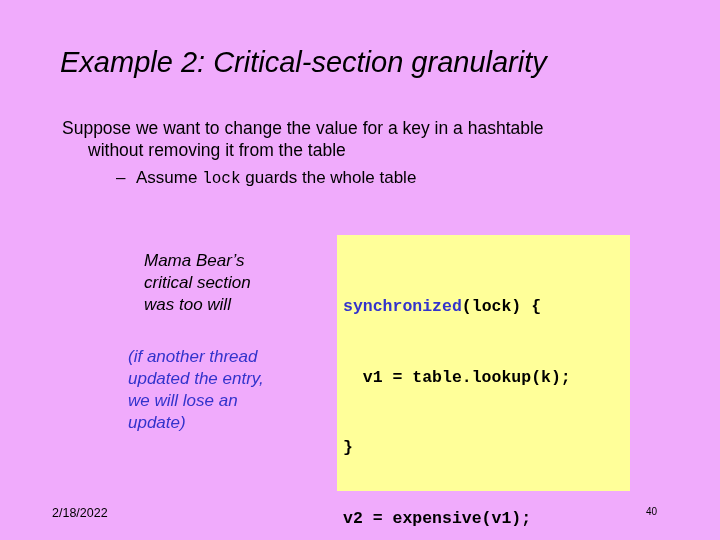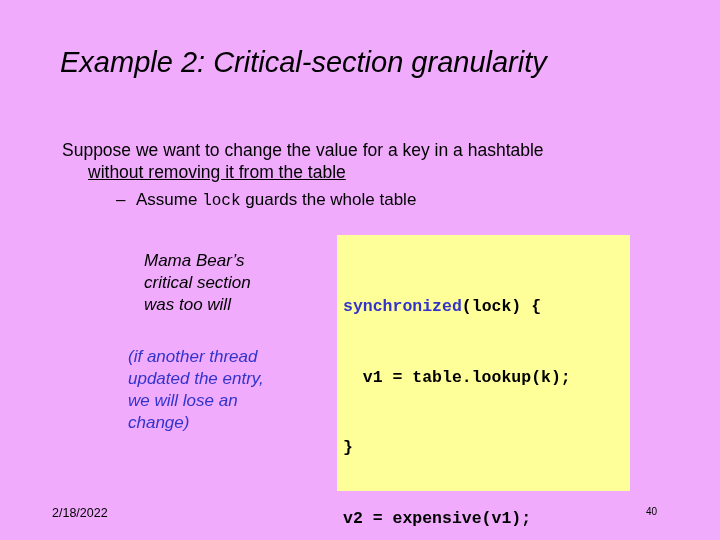--- a/index.html
+++ b/index.html
@@ -34,32 +34,30 @@
     white-space: nowrap;
   }
 
   
   #body-text {
     position: absolute;
     left: 62px;
     top: 117px;
     width: 600px;
     color: #000000;
-    margin-top: 22px;
   }
   .bullet-l1 {
     font-size: 17.5px;
     line-height: 22px;
     margin: 0 0 0 0;
     text-indent: 0;
   }
   .bullet-l1 .cont {
     display: block;
     padding-left: 26px;
-    text-decoration: underline;
   }
   .bullet-l2 {
     font-size: 17px;
     line-height: 22px;
     margin: 6px 0 0 0;
     padding-left: 54px;
     position: relative;
   }
   .bullet-l2 .dash {
     position: absolute;
@@ -162,21 +160,21 @@
   <div id="annotation-black">
     <span class="ann-line">Mama Bear’s</span>
     <span class="ann-line">critical section</span>
     <span class="ann-line">was too will</span>
   </div>
 
   <div id="annotation-blue">
     <span class="ann-line">(if another thread</span>
     <span class="ann-line">updated the entry,</span>
     <span class="ann-line">we will lose an</span>
-    <span class="ann-line">change)</span>
+    <span class="ann-line">update)</span>
   </div>
 
   <div id="code-box">
     <div id="code-lines">
       <span class="code-line"><span class="kw">synchronized</span><span>(lock) {</span></span>
       <span class="code-line">  v1 = table.lookup(k);</span>
       <span class="code-line">}</span>
       <span class="code-line">v2 = expensive(v1);</span>
       
       

